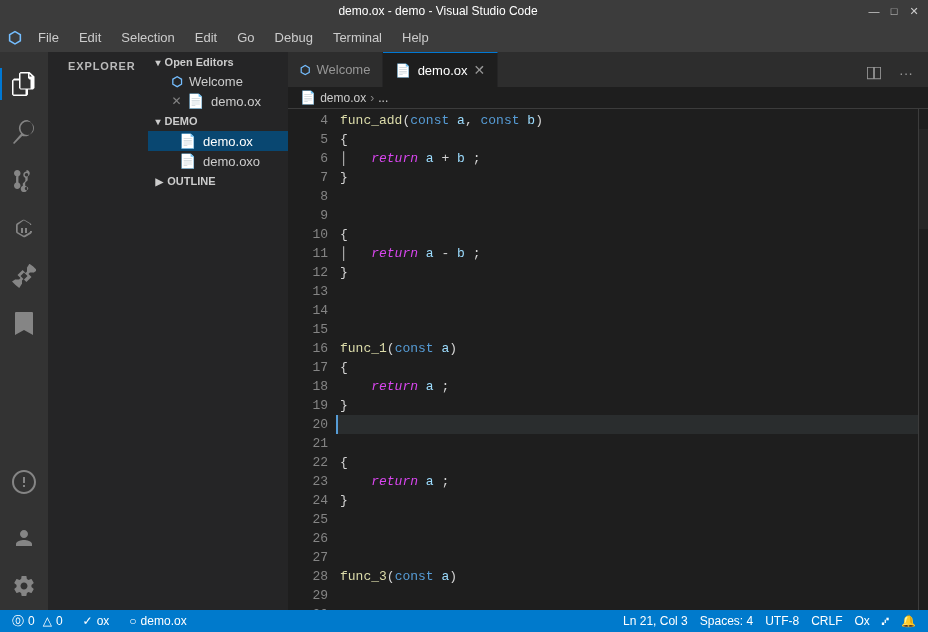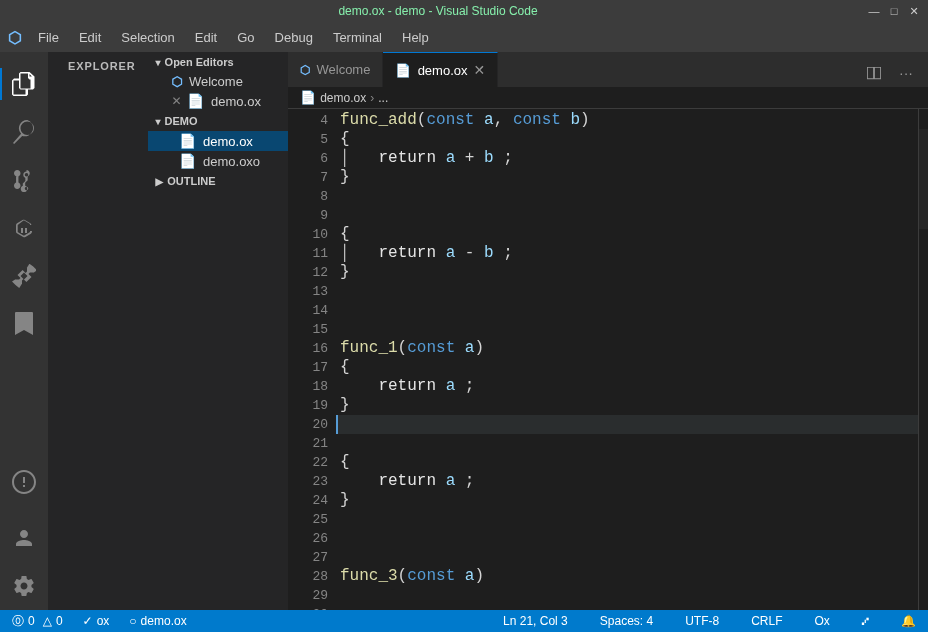--- a/index.html
+++ b/index.html
@@ -255,34 +255,34 @@
     .code-content {
       flex: 1;
       overflow: auto;
       padding-top: 2px;
       position: relative;
     }
     .code-line {
       height: 19px;
       white-space: pre;
       padding-left: 4px;
-      font-size: 16px;
+      font-size: 13px;
       line-height: 19px;
       position: relative;
     }
     .code-line.current-line {
       background: #282828;
     }
 
     
     .kw { color: #569cd6; }        
     .fn { color: #dcdcaa; }        
     .param { color: #9cdcfe; }      
     .op { color: #d4d4d4; }        
-    .ret-kw { color: #e5e5e5; }    
+    .ret-kw { color: #d946ef; font-style: italic; }    
     .punct { color: #d4d4d4; }
 
     
     .code-content::-webkit-scrollbar {
       width: 10px;
     }
     .code-content::-webkit-scrollbar-track {
       background: #1e1e1e;
     }
     .code-content::-webkit-scrollbar-thumb {
@@ -319,21 +319,21 @@
     }
     .status-left {
       display: flex;
       align-items: center;
       gap: 12px;
     }
     .status-right {
       margin-left: auto;
       display: flex;
       align-items: center;
-      gap: 24px;
+      gap: 4px;
     }
     .status-item {
       display: flex;
       align-items: center;
       gap: 4px;
       cursor: pointer;
       padding: 0 4px;
       height: 22px;
     }
 
@@ -357,21 +357,21 @@
       width: 6px;
     }
     .sidebar-content::-webkit-scrollbar-thumb {
       background: #424242;
     }
   </style>
 </head>
 <body>
 
 <div class="titlebar">
-  <span style="font-size:12px; color:#86efac; flex:1; text-align:center;">demo.ox - demo - Visual Studio Code</span>
+  <span style="font-size:12px; color:#ffffff; flex:1; text-align:center;">demo.ox - demo - Visual Studio Code</span>
   <div class="titlebar-controls">
     <div class="titlebar-btn">—</div>
     <div class="titlebar-btn">□</div>
     <div class="titlebar-btn">✕</div>
   </div>
 </div>
 
 <div class="menubar">
   <span style="color:#75beff; font-weight:bold; font-size:16px; margin-right:4px;">⬡</span>
   <div class="menu-item">File</div>

